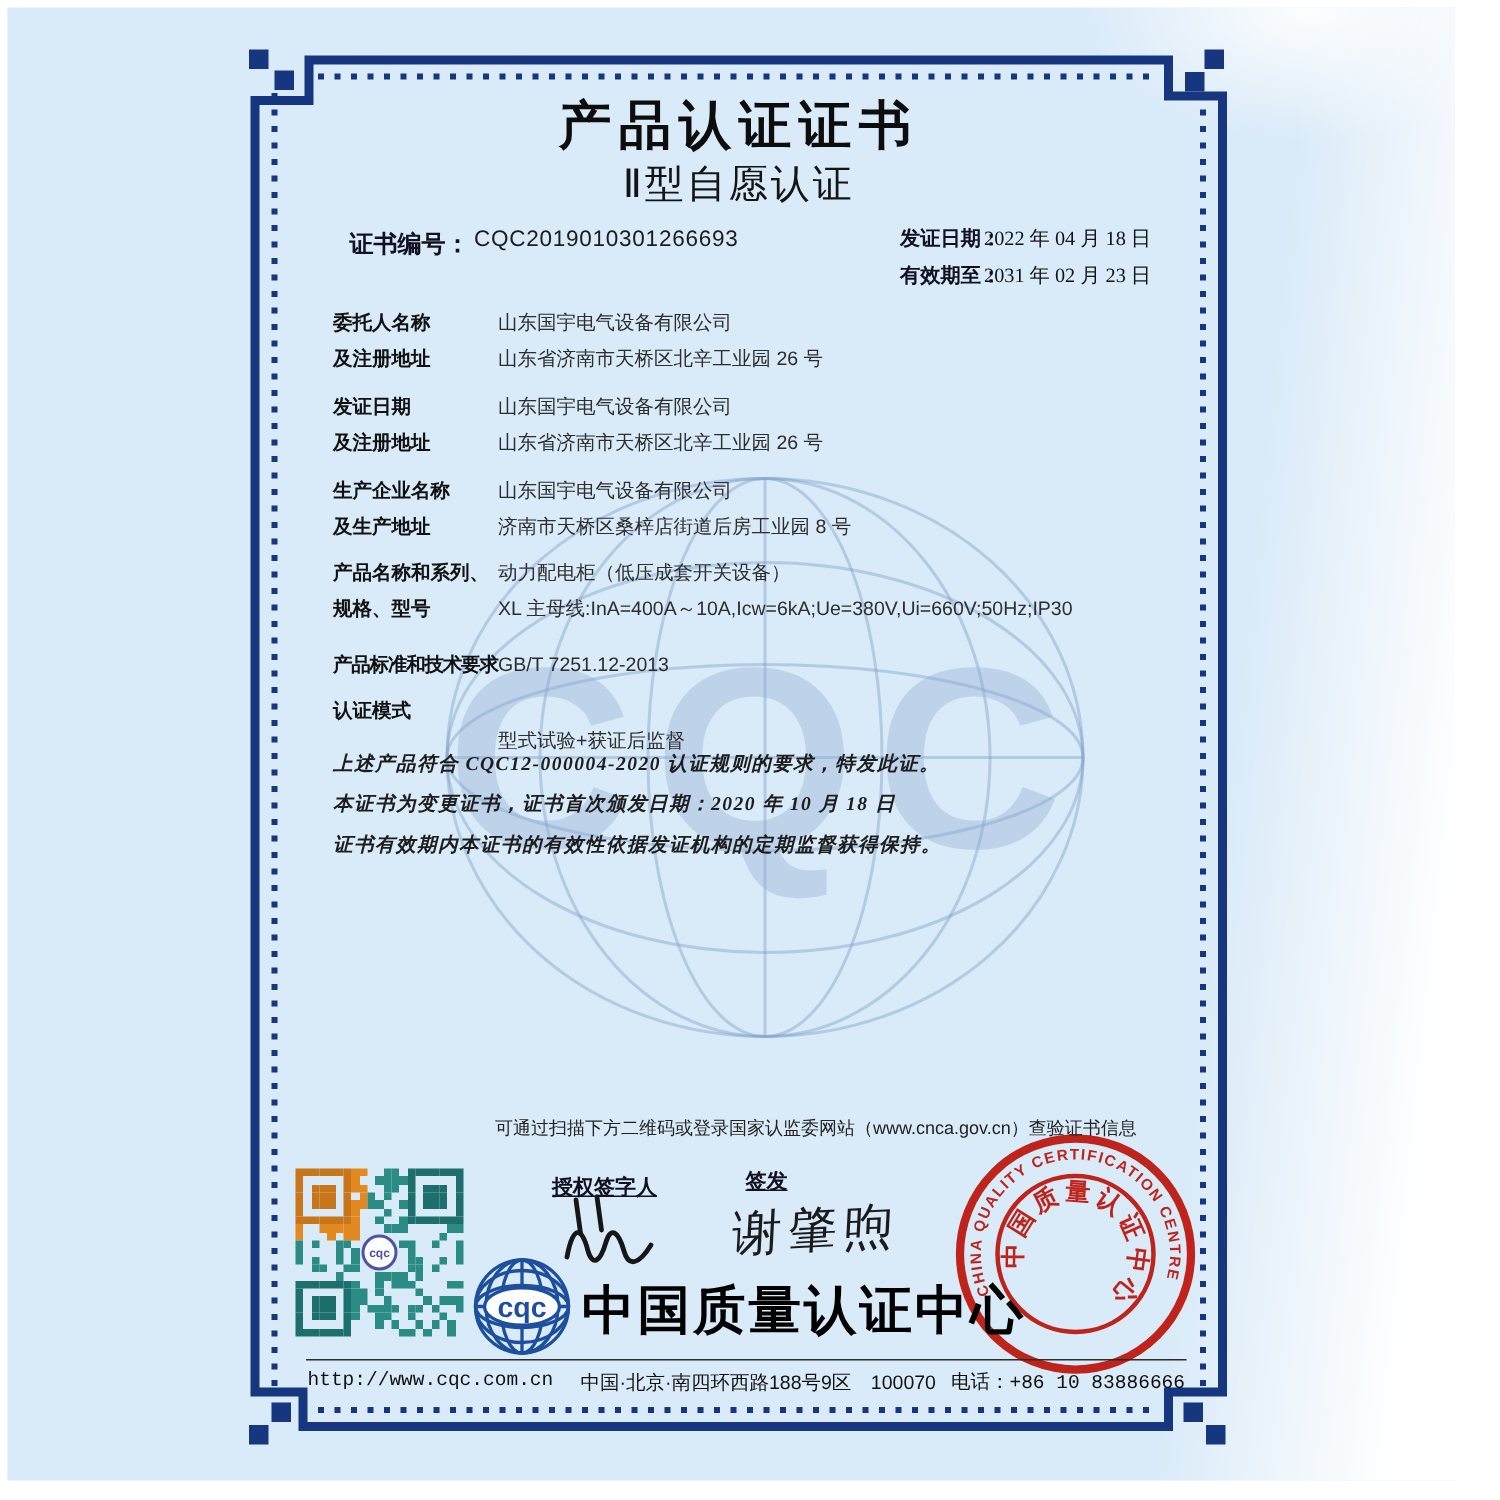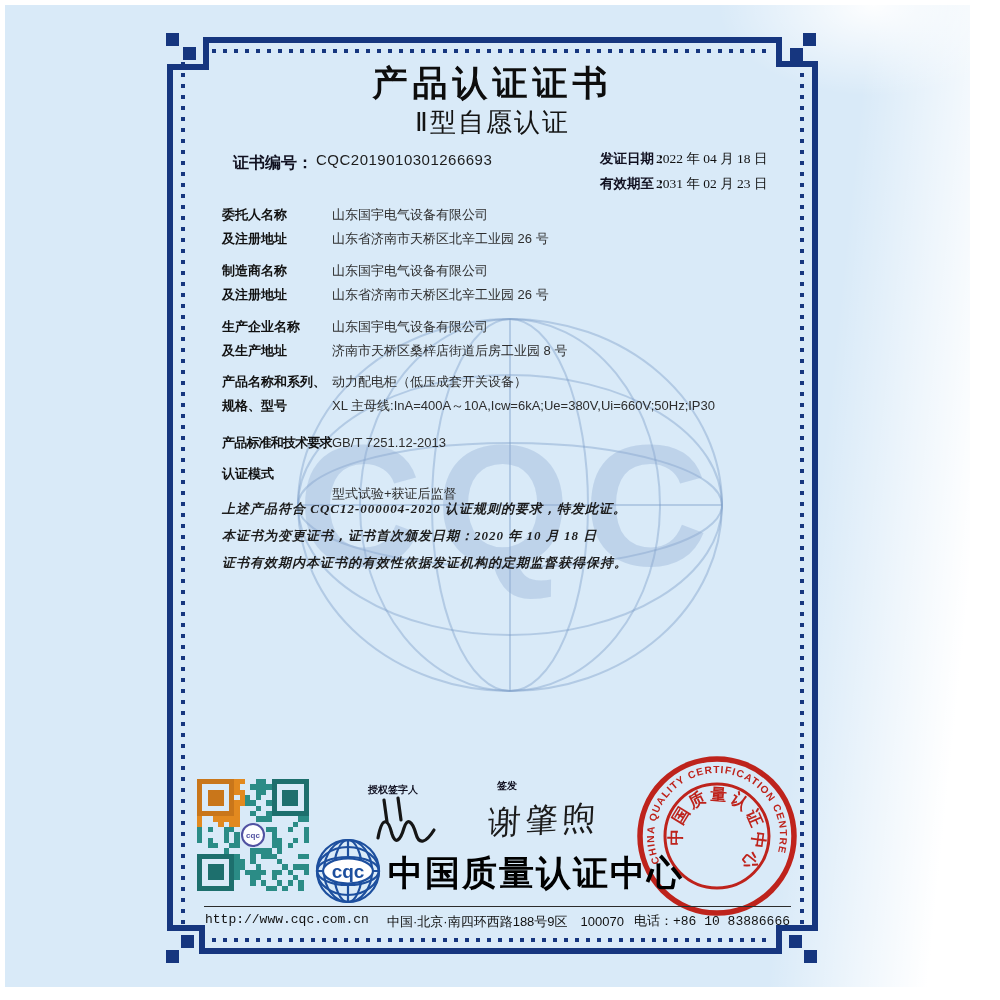--- a/index.html
+++ b/index.html
@@ -19,21 +19,21 @@
   .certno-label{left:233px;top:153px;font-size:16px;}
   .certno-value{left:316px;top:151px;font-size:15px;color:#1c1c1c;letter-spacing:.5px;}
   .date-label{left:600px;font-size:13.5px;text-align:center;}
   .date-value{left:656px;font-size:13.5px;font-family:"Liberation Serif",serif;color:#111;}
   .f-label{position:absolute;left:222px;font-size:13px;font-weight:bold;color:#111;line-height:24px;white-space:nowrap;}
   .f-label.tight{letter-spacing:-0.8px;}
   .f-value{position:absolute;left:332px;font-size:13px;color:#2d2d2d;line-height:24px;white-space:nowrap;}
   .stmt{position:absolute;left:222px;font-size:13px;font-family:"Liberation Serif",serif;
         font-style:italic;font-weight:600;color:#1d1d1d;letter-spacing:1px;white-space:nowrap;}
   .qr-note{left:330px;top:744px;font-size:12px;color:#222;}
-  .sig-label{font-size:10px;}
+  .sig-label{font-size:14px;text-decoration:underline;}
   .issuer-sig{left:488px;top:798px;font-size:33px;font-family:"Liberation Serif",serif;color:#1b1b1b;
       transform:rotate(-3deg) skewX(-6deg);letter-spacing:4px;}
   .org-name{left:388px;top:850px;font-size:35px;font-weight:600;color:#000;letter-spacing:2px;}
   .footer-rule{left:204px;top:906px;width:587px;border-top:1.5px solid #2b2b2b;height:0;}
   .mono{font-family:"Liberation Mono",monospace;}
   .footer-url{left:205px;top:912px;font-size:13px;color:#111;}
   .footer-addr{left:387px;top:913px;font-size:13px;color:#111;}
   .footer-phone{right:210px;top:912px;font-size:13px;color:#111;}
   #qr{position:absolute;left:197px;top:779px;width:112px;height:112px;display:grid;
       grid-template-columns:repeat(21,1fr);grid-template-rows:repeat(21,1fr);}
@@ -93,21 +93,21 @@
   <span class="abs kai date-label" style="top:175px">有效期至：</span>
   <span class="abs date-value" style="top:175px">2031 年 02 月 23 日</span>
 
   <div>
     <div class="f-label" style="top:203px">委托人名称</div>
     <div class="f-label" style="top:227px">及注册地址</div>
     <div class="f-value" style="top:203px">山东国宇电气设备有限公司</div>
     <div class="f-value" style="top:227px">山东省济南市天桥区北辛工业园 26 号</div>
   </div>
   <div>
-    <div class="f-label" style="top:259px">制造商名称</div>
+    <div class="f-label" style="top:259px">发证日期</div>
     <div class="f-label" style="top:283px">及注册地址</div>
     <div class="f-value" style="top:259px">山东国宇电气设备有限公司</div>
     <div class="f-value" style="top:283px">山东省济南市天桥区北辛工业园 26 号</div>
   </div>
   <div>
     <div class="f-label" style="top:315px">生产企业名称</div>
     <div class="f-label" style="top:339px">及生产地址</div>
     <div class="f-value" style="top:315px">山东国宇电气设备有限公司</div>
     <div class="f-value" style="top:339px">济南市天桥区桑梓店街道后房工业园 8 号</div>
   </div>
@@ -123,20 +123,21 @@
   </div>
   <div>
     <div class="f-label" style="top:462px">认证模式</div>
     <div class="f-value" style="top:482px">型式试验+获证后监督</div>
   </div>
 
   <div class="stmt" style="top:500px">上述产品符合 CQC12-000004-2020 认证规则的要求，特发此证。</div>
   <div class="stmt" style="top:527px">本证书为变更证书，证书首次颁发日期：2020 年 10 月 18 日</div>
   <div class="stmt" style="top:554px">证书有效期内本证书的有效性依据发证机构的定期监督获得保持。</div>
 
+  <div class="abs qr-note">可通过扫描下方二维码或登录国家认监委网站（www.cnca.gov.cn）查验证书信息</div>
   <div id="qr">
       <div style="background: rgb(201, 118, 26);"></div>
       <div style="background: rgb(201, 118, 26);"></div>
       <div style="background: rgb(201, 118, 26);"></div>
       <div style="background: rgb(201, 118, 26);"></div>
       <div style="background: rgb(201, 118, 26);"></div>
       <div style="background: rgb(201, 118, 26);"></div>
       <div style="background: rgb(201, 118, 26);"></div>
       <div style="background: rgb(226, 137, 31);"></div>
       <div style="background: rgb(226, 137, 31);"></div>

